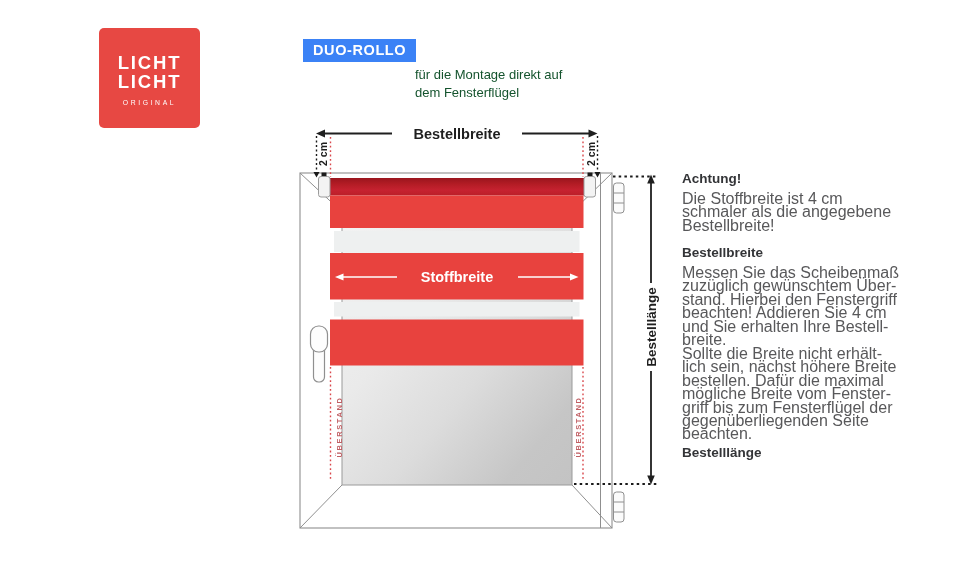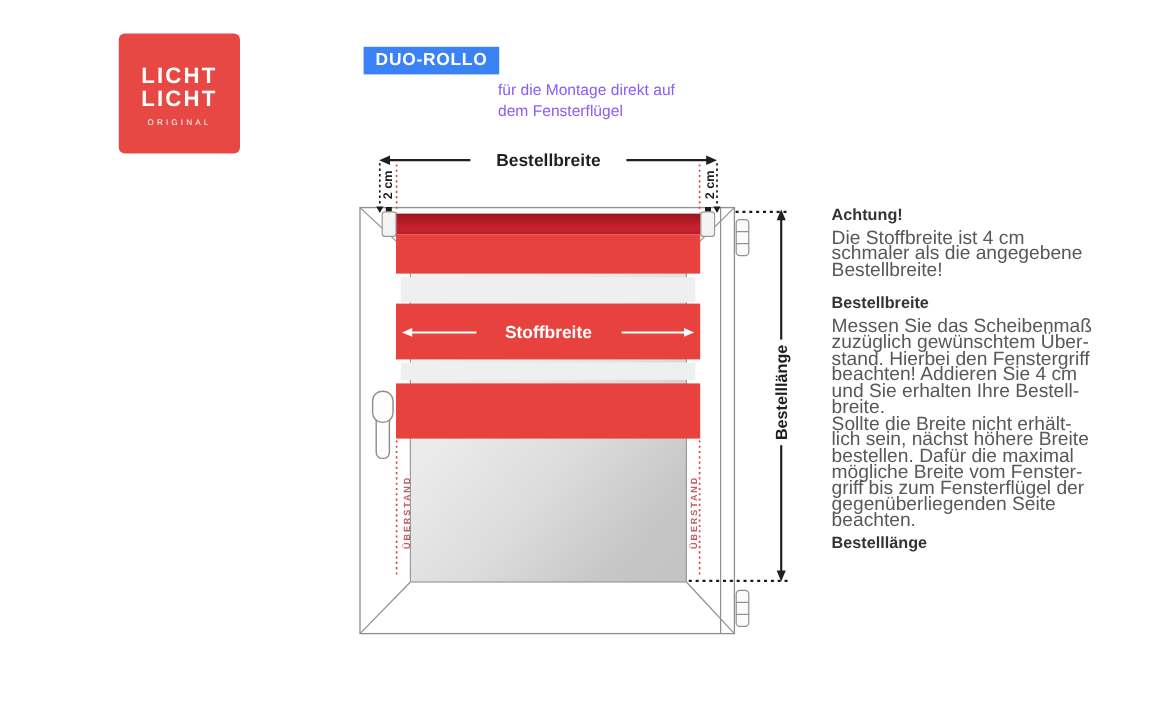--- a/index.html
+++ b/index.html
@@ -10,25 +10,25 @@
         display:flex;flex-direction:column;align-items:center;justify-content:center;text-align:center;}
   .logo-lines{display:inline-block;text-align:left;color:#fff;font-weight:bold;
               font-size:18.5px;line-height:19px;letter-spacing:1.8px;margin-top:2px;}
   .logo-sub{color:#fff;font-size:6.8px;letter-spacing:2.6px;margin-top:8px;font-weight:normal;}
   
   .badge{position:absolute;left:303px;top:39px;color:#fff;font-weight:bold;font-size:14.5px;
          letter-spacing:.6px;padding:3px 10px 4px 10px;}
   .title{position:absolute;left:415px;top:42px;font-weight:bold;font-size:15.5px;
          letter-spacing:.8px;color:#2e2e30;}
   .subtitle{position:absolute;left:415px;top:66px;font-size:13px;line-height:17.5px;
-            color:#8b5cf6;white-space:pre;}
+            color:#14532d;white-space:pre;}
   
   .diagram{position:absolute;left:280px;top:120px;width:400px;height:420px;}
   
-  .info{position:absolute;left:682px;top:0;width:200px;height:587px;margin-left:11px;}
+  .info{position:absolute;left:682px;top:0;width:200px;height:587px;}
   .sec{position:absolute;left:0;width:200px;}
   .sec h3{margin:0 0 5px 0;font-size:13.5px;line-height:16px;font-weight:bold;color:#333437;}
   .sec p{margin:0;font-size:16px;line-height:13.45px;color:#58585a;white-space:pre;}
 </style>
 </head>
 <body>
 
 <div id="page">
 
   <div class="logo" style="background:#e74843;">

